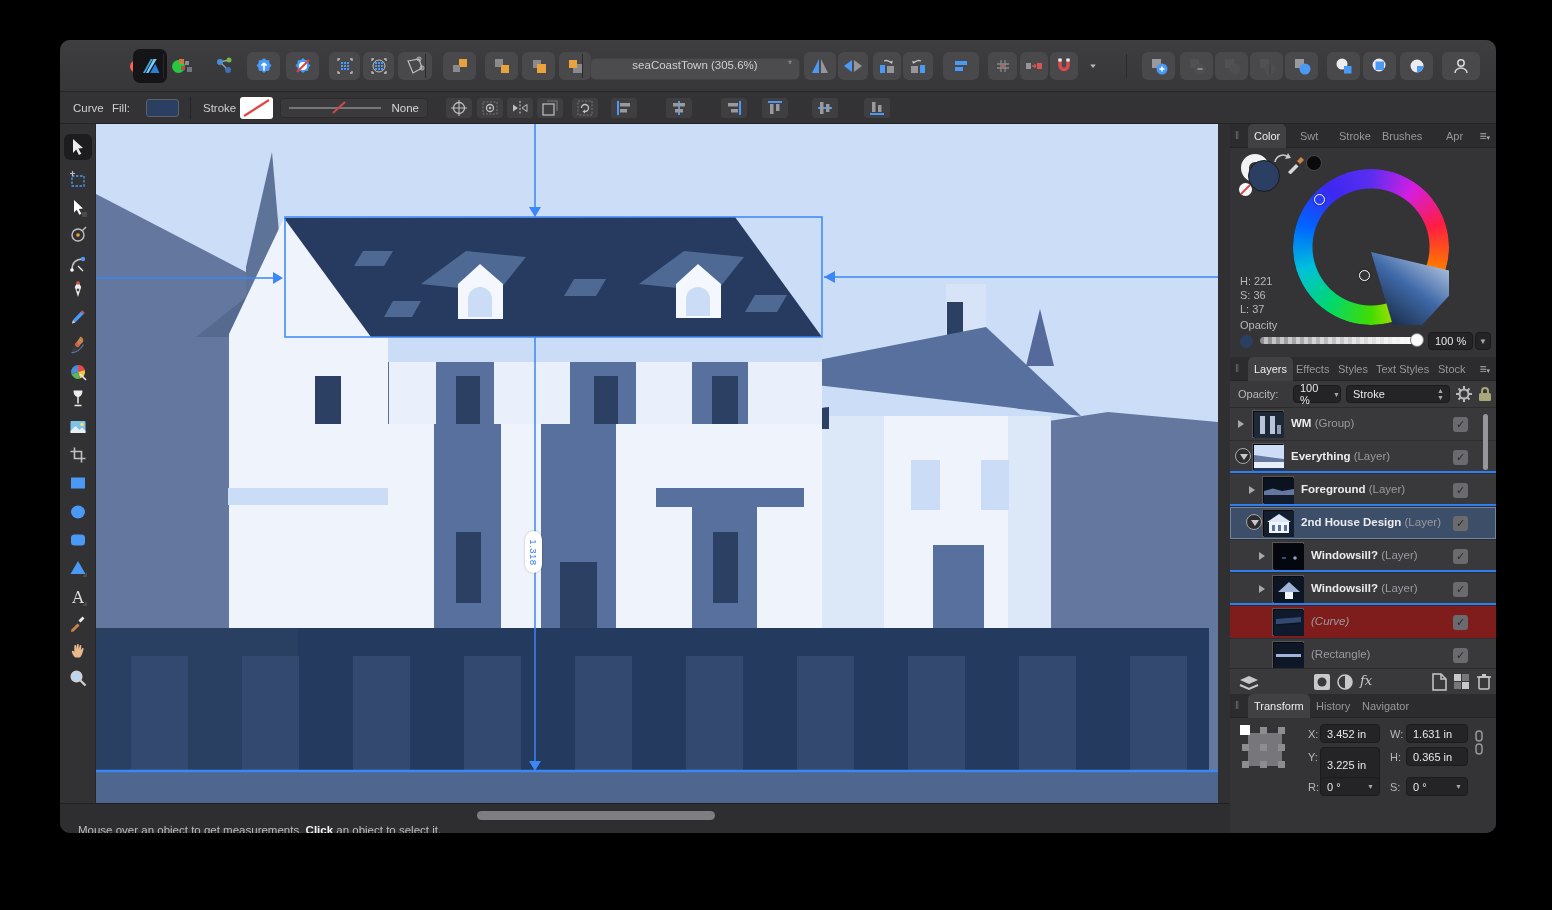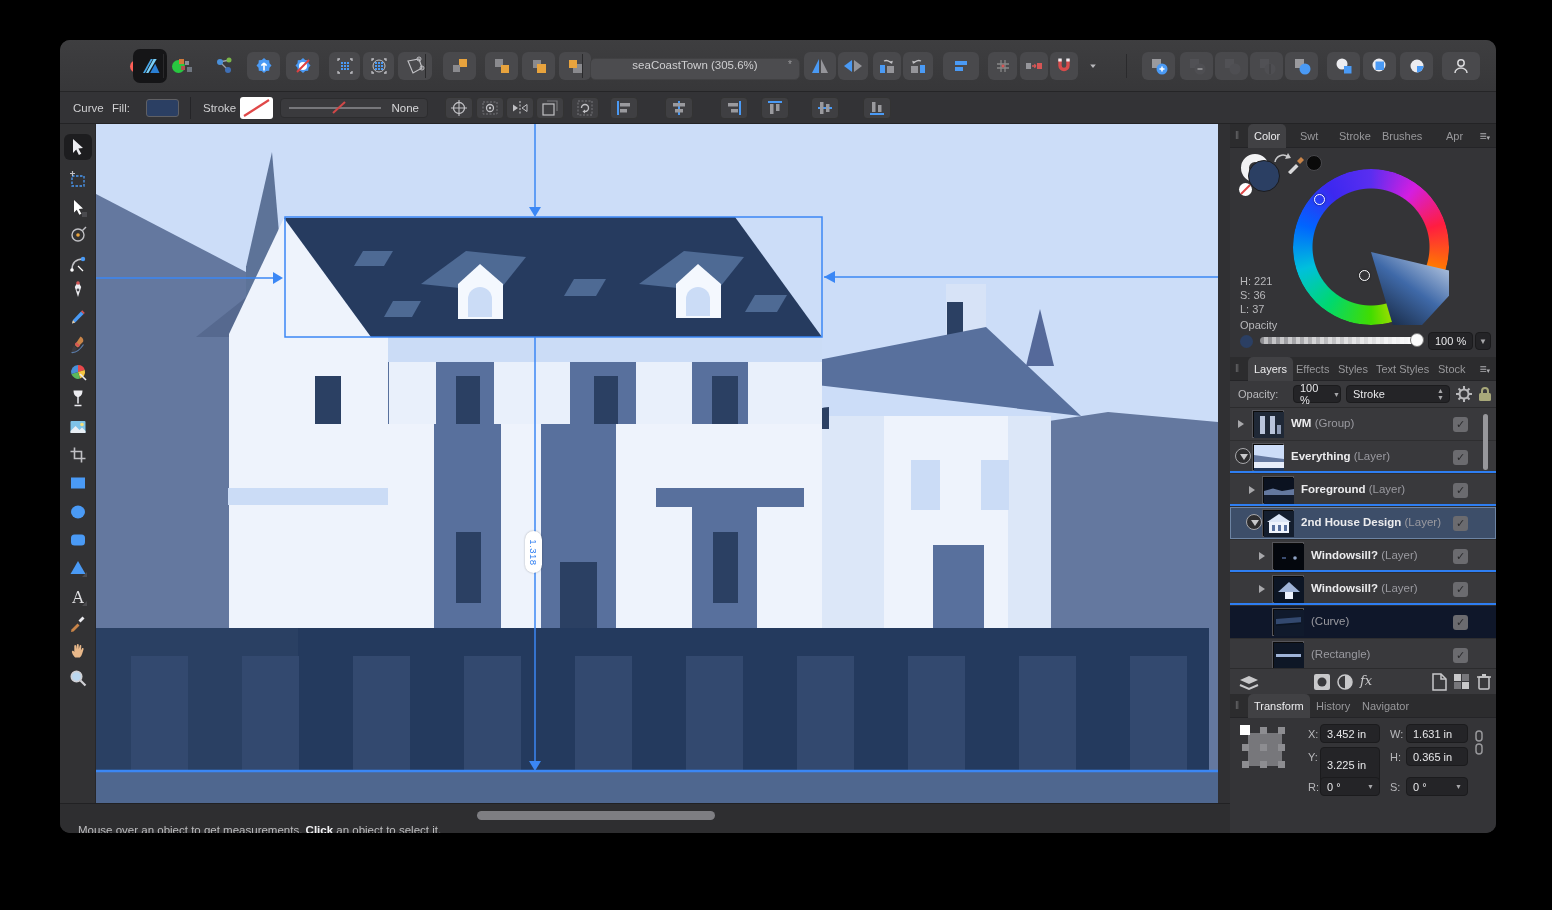--- a/index.html
+++ b/index.html
@@ -43,21 +43,21 @@
   #panel{position:absolute;left:1170px;top:84px;width:266px;height:709px;background:#343437;font-size:11px;color:#c9c9cb;}
   .tabbar{position:absolute;left:0;width:266px;height:24px;background:#2c2c2e;border-bottom:1px solid #242427;}
   .tabbar .handle{position:absolute;left:5px;top:6px;color:#6e6e71;font-size:10px;letter-spacing:1px;}
   .tabbar .tab{position:absolute;top:0;height:24px;line-height:24px;color:#98989b;padding:0 6px;}
   .tabbar .tab.active{background:#414144;border-radius:5px 5px 0 0;color:#ececee;font-weight:normal;text-align:center;}
   .tabbar .menu{position:absolute;right:6px;top:5px;color:#aeaeb1;font-size:12px;}
   .fieldbox{position:absolute;background:#242427;border:1px solid #1b1b1d;border-radius:4px;color:#e8e8ea;
     font-size:11px;display:flex;align-items:center;padding-left:6px;}
   .caretbox{color:#a8a8ab;font-size:8px;display:flex;align-items:center;justify-content:center;}
   .layer-row{position:absolute;left:0;width:266px;height:33px;background:#39393c;border-bottom:1px solid #2e2e30;}
-  .layer-row.sel-primary{background:#0f172a;}
+  .layer-row.sel-primary{background:#7f1d1d;font-style:italic;}
   .layer-row.sel-secondary{background:#3d4e69;box-shadow:inset 0 0 0 1px #6d84a3;}
   .layer-row .underline{position:absolute;left:0;bottom:0;width:266px;height:2px;background:#2e7ef2;}
   .lthumb{position:absolute;top:3px;width:30px;height:26px;border:1px solid #0a0a0a;box-shadow:0 0 0 1px #55555a;background:#111;}
   .lname{position:absolute;top:9px;font-size:11.5px;color:#ececee;font-weight:bold;white-space:nowrap;}
   .ltype{font-weight:normal;color:#9a9aa0;}
   .lcheck{position:absolute;right:28px;top:9px;width:15px;height:15px;background:#6b6b6f;border-radius:3px;
     color:#2a2a2c;font-size:11px;line-height:15px;text-align:center;font-weight:bold;}
   .disc{position:absolute;top:12px;width:0;height:0;border-left:6px solid #a8a8ab;border-top:4.5px solid transparent;border-bottom:4.5px solid transparent;}
   .disc-exp{position:absolute;top:7px;width:16px;height:16px;border:1.5px solid #a8a8ab;border-radius:50%;background:#2e2e30;}
   .disc-exp:after{content:"";position:absolute;left:3.5px;top:5px;border-top:6px solid #c8c8ca;

